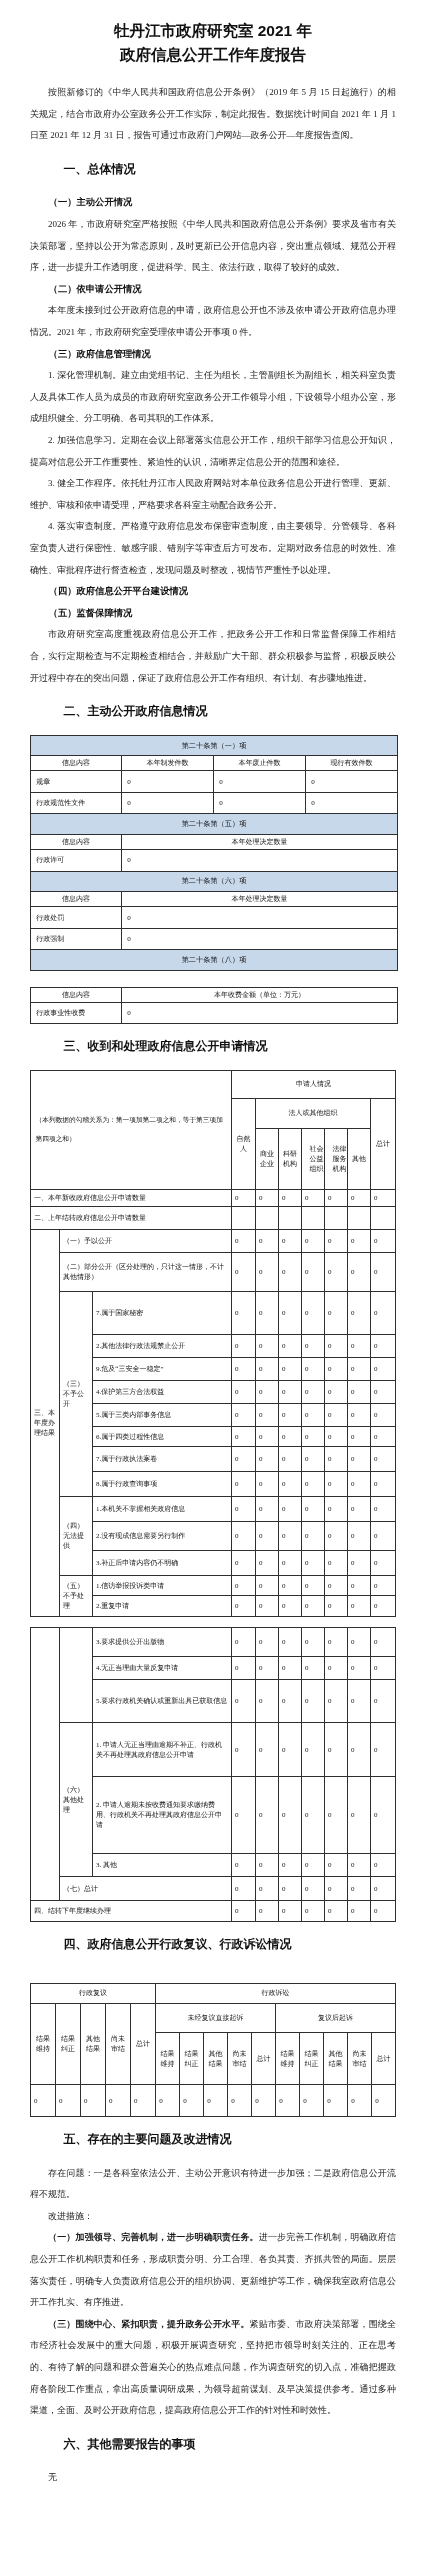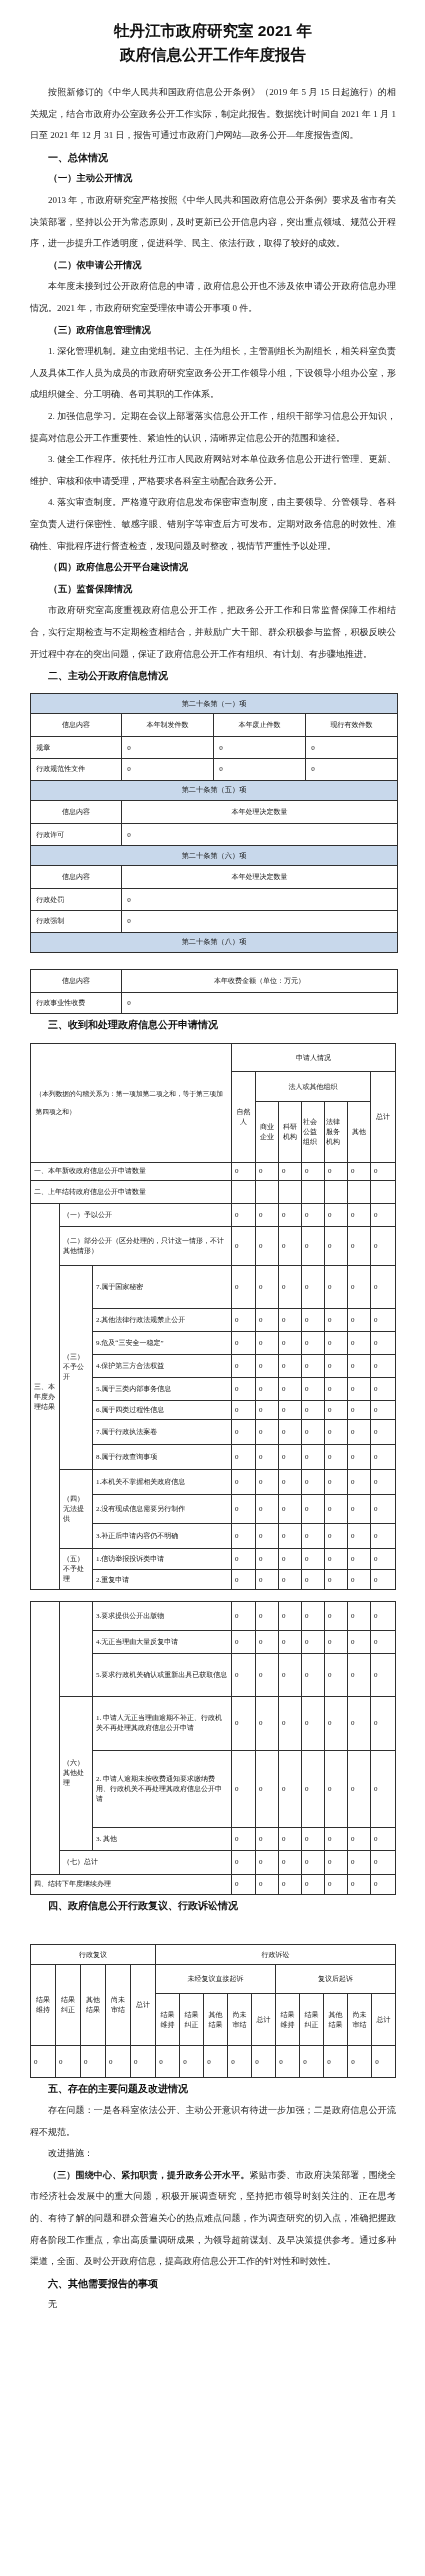--- a/index.html
+++ b/index.html
@@ -25,23 +25,23 @@
   p.body {
     font-size: 9px;
     line-height: 21.6px;
     text-align: justify;
     text-indent: 2em;
     margin: 0;
   }
   h2.sec {
     font-family: "Liberation Sans", "DejaVu Sans", sans-serif;
     font-weight: 700;
-    font-size: 10px;
+    font-size: 12px;
     line-height: 21.6px;
-    margin: 0;
+    margin: 12px;
     text-indent: 1.8em;
     color: #111;
   }
   h3.sub {
     font-weight: 700;
     font-size: 9.3px;
     line-height: 21.6px;
     margin: 0;
     text-indent: 2em;
     color: #111;
@@ -71,36 +71,36 @@
     vertical-align: middle;
     word-break: break-all;
   }
   tr.band td {
     background: #c8d8eb;
     text-align: center;
     height: 20.6px;
     font-size: 7.2px;
   }
   tr.thead td { text-align: center; }
-  .t1 tr.thead td { height: 23px; }
+  .t1 tr.thead td { height: 15px; }
   .t1 tr.data td { height: 21.6px; text-align: left; padding-left: 5.2px; }
 
   .t2 td { padding: 1px 2.1px; }
   .t2 .note {
     font-size: 6.7px;
     line-height: 18.5px;
     text-align: left;
     padding: 3.1px 4.6px;
   }
   .t2 td.lb { text-align: left; }
   .t2 td.gl { text-align: left; }
   td.v { text-align: left; padding-left: 3.1px; }
 
   .w2 { display: inline-block; width: 14px; vertical-align: middle; text-align: left; }
-  .w3 { display: inline-block; width: 20.6px; vertical-align: middle; text-align: left; }
+  .w3 { display: inline-block; width: 20.6px; vertical-align: middle; text-align: right; }
 
   tr.h34 td { height: 17.5px; }
   tr.h38 td { height: 19.6px; }
   tr.h40 td { height: 20.6px; }
   tr.h44 td { height: 23px; }
   tr.h46 td { height: 24px; }
   tr.h48 td { height: 25px; }
   tr.h54 td { height: 28px; }
   tr.h56 td { height: 29px; }
   tr.h58 td { height: 30px; }
@@ -116,21 +116,21 @@
 <body>
 
 <div class="page">
 
   <h1 class="title"><span>牡丹江市政府研究室 2021 年</span><br><span>政府信息公开工作年度报告</span></h1>
 
   <p class="body">按照新修订的《中华人民共和国政府信息公开条例》（2019 年 5 月 15 日起施行）的相关规定，结合市政府办公室政务公开工作实际，制定此报告。数据统计时间自 2021 年 1 月 1 日至 2021 年 12 月 31 日，报告可通过市政府门户网站—政务公开—年度报告查阅。</p>
 
   <h2 class="sec">一、总体情况</h2>
   <h3 class="sub">（一）主动公开情况</h3>
-  <p class="body">2013 年，市政府研究室严格按照《中华人民共和国政府信息公开条例》要求及省市有关决策部署，坚持以公开为常态原则，及时更新已公开信息内容，突出重点领域、规范公开程序，进一步提升工作透明度，促进科学、民主、依法行政，取得了较好的成效。</p>
+  <p class="body">2026 年，市政府研究室严格按照《中华人民共和国政府信息公开条例》要求及省市有关决策部署，坚持以公开为常态原则，及时更新已公开信息内容，突出重点领域、规范公开程序，进一步提升工作透明度，促进科学、民主、依法行政，取得了较好的成效。</p>
   <h3 class="sub">（二）依申请公开情况</h3>
   <p class="body">本年度未接到过公开政府信息的申请，政府信息公开也不涉及依申请公开政府信息办理情况。2021 年，市政府研究室受理依申请公开事项 0 件。</p>
   <h3 class="sub">（三）政府信息管理情况</h3>
   <p class="body">1. 深化管理机制。建立由党组书记、主任为组长，主管副组长为副组长，相关科室负责人及具体工作人员为成员的市政府研究室政务公开工作领导小组，下设领导小组办公室，形成组织健全、分工明确、各司其职的工作体系。</p>
   <p class="body">2. 加强信息学习。定期在会议上部署落实信息公开工作，组织干部学习信息公开知识，提高对信息公开工作重要性、紧迫性的认识，清晰界定信息公开的范围和途径。</p>
   <p class="body">3. 健全工作程序。依托牡丹江市人民政府网站对本单位政务信息公开进行管理、更新、维护、审核和依申请受理，严格要求各科室主动配合政务公开。</p>
   <p class="body mt42">4. 落实审查制度。严格遵守政府信息发布保密审查制度，由主要领导、分管领导、各科室负责人进行保密性、敏感字眼、错别字等审查后方可发布。定期对政务信息的时效性、准确性、审批程序进行督查检查，发现问题及时整改，视情节严重性予以处理。</p>
   <h3 class="sub">（四）政府信息公开平台建设情况</h3>
   <h3 class="sub">（五）监督保障情况</h3>
   <p class="body">市政府研究室高度重视政府信息公开工作，把政务公开工作和日常监督保障工作相结合，实行定期检查与不定期检查相结合，并鼓励广大干部、群众积极参与监督，积极反映公开过程中存在的突出问题，保证了政府信息公开工作有组织、有计划、有步骤地推进。</p>
@@ -594,19 +594,20 @@
       <td class="v">0</td>
       <td class="v">0</td>
       <td class="v">0</td>
     </tr>
   </tbody>
     </table>
 
   <h2 class="sec mt46">五、存在的主要问题及改进情况</h2>
   <p class="body">存在问题：一是各科室依法公开、主动公开意识有待进一步加强；二是政府信息公开流程不规范。</p>
   <p class="body">改进措施：</p>
+  <p class="body"><span class="lead">（一）加强领导、完善机制，进一步明确职责任务。</span><span>进一步完善工作机制，明确政府信息公开工作机构职责和任务，形成职责分明、分工合理、各负其责、齐抓共管的局面。层层落实责任，明确专人负责政府信息公开的组织协调、更新维护等工作，确保我室政府信息公开工作扎实、有序推进。</span></p>
   <p class="body"><span class="lead">（三）围绕中心、紧扣职责，提升政务公开水平。</span><span>紧贴市委、市政府决策部署，围绕全市经济社会发展中的重大问题，积极开展调查研究，坚持把市领导时刻关注的、正在思考的、有待了解的问题和群众普遍关心的热点难点问题，作为调查研究的切入点，准确把握政府各阶段工作重点，拿出高质量调研成果，为领导超前谋划、及早决策提供参考。通过多种渠道，全面、及时公开政府信息，提高政府信息公开工作的针对性和时效性。</span></p>
 
   <h2 class="sec">六、其他需要报告的事项</h2>
   <p class="body">无</p>
 
 </div>
 
 
 </body></html>

